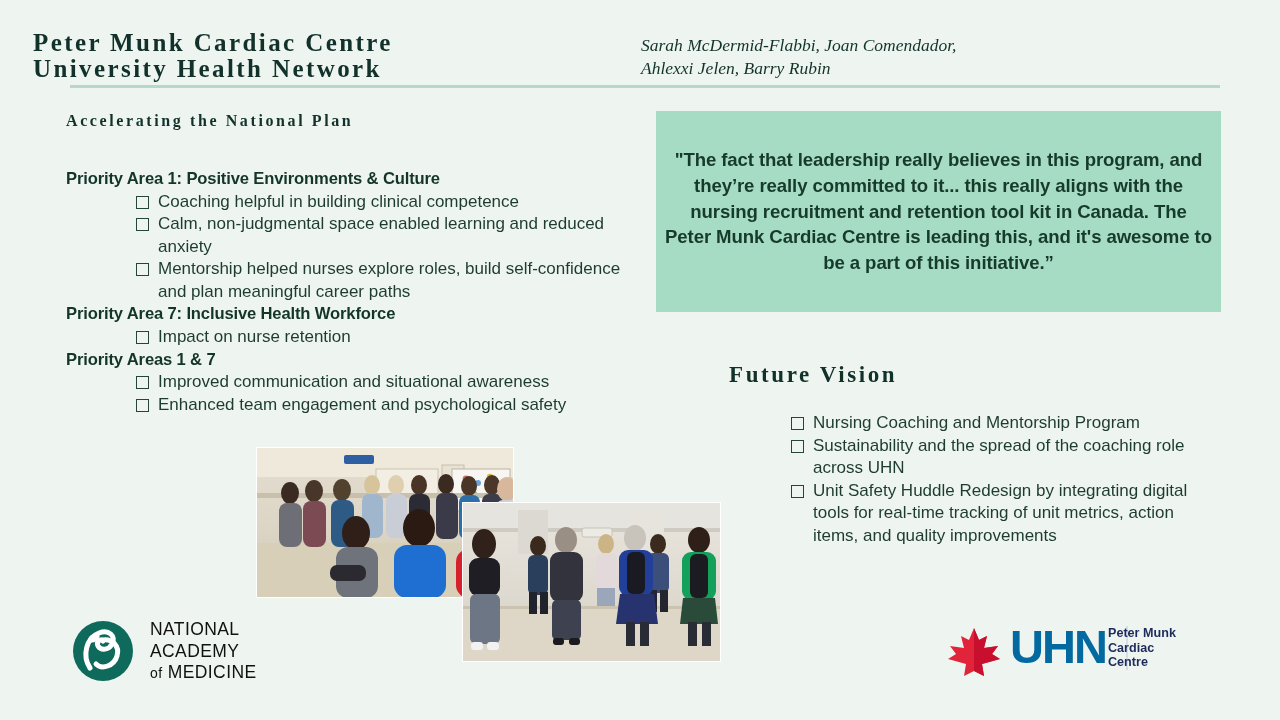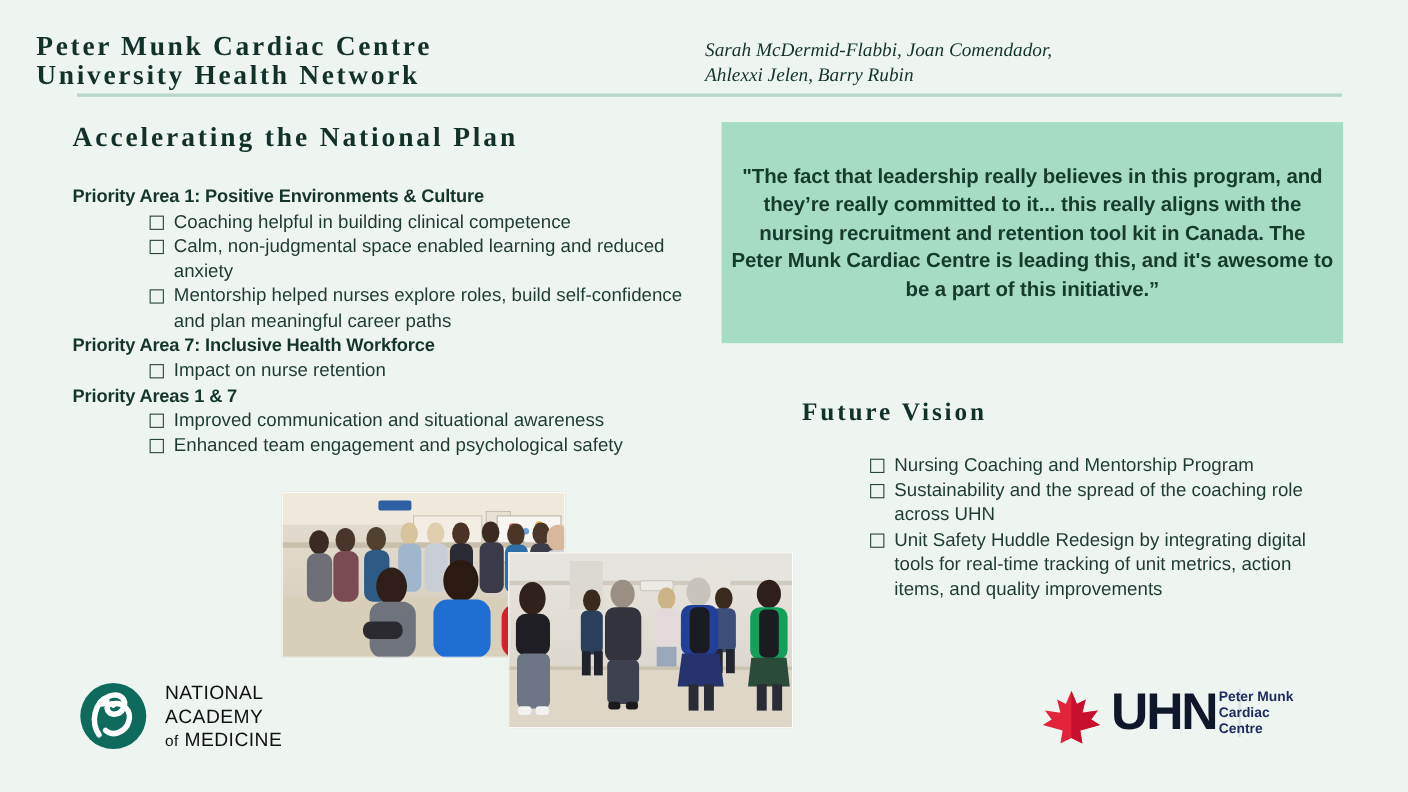--- a/index.html
+++ b/index.html
@@ -39,21 +39,21 @@
   }
 
   
   .sec-title{
     position:absolute;
     font-family:"Liberation Serif", serif;
     font-weight:bold;
     color:#11312a;
     white-space:nowrap;
   }
-  #left-title{left:66px;top:112px;font-size:25px;letter-spacing:2.6px;}
+  #left-title{left:66px;top:112px;font-size:16px;letter-spacing:2.6px;}
   #right-title{left:729px;top:362px;font-size:23px;letter-spacing:2.6px;}
 
   .bullets{position:absolute;}
   #left-bullets{left:66px;top:168px;width:570px;}
   .grp-head{
     font-size:16.6px;font-weight:bold;color:#14352a;
     line-height:22.5px;
     letter-spacing:-0.15px;
   }
   .bul{
@@ -105,21 +105,21 @@
     color:#111;letter-spacing:0.4px;
   }
   .nam-txt .it{font-size:14px;}
 
   
   .uhn{position:absolute;left:946px;top:622px;width:270px;height:60px;}
   .uhn-leaf{position:absolute;left:0;top:4px;width:56px;height:52px;}
   .uhn-word{
     position:absolute;left:64px;top:-3px;
     font-size:47px;font-weight:bold;letter-spacing:-2px;
-    color:#0f172a;font-family:"Liberation Sans",sans-serif;
+    color:#0369a1;font-family:"Liberation Sans",sans-serif;
   }
   .uhn-div{position:absolute;left:180px;top:4px;width:2px;height:44px;background:#d7dde4;}
   .uhn-sub{
     position:absolute;left:162px;top:4px;width:100px;
     font-size:12.6px;line-height:14.6px;font-weight:bold;
     color:#1d2b5c;
   }
 </style>
 </head>
 <body>

